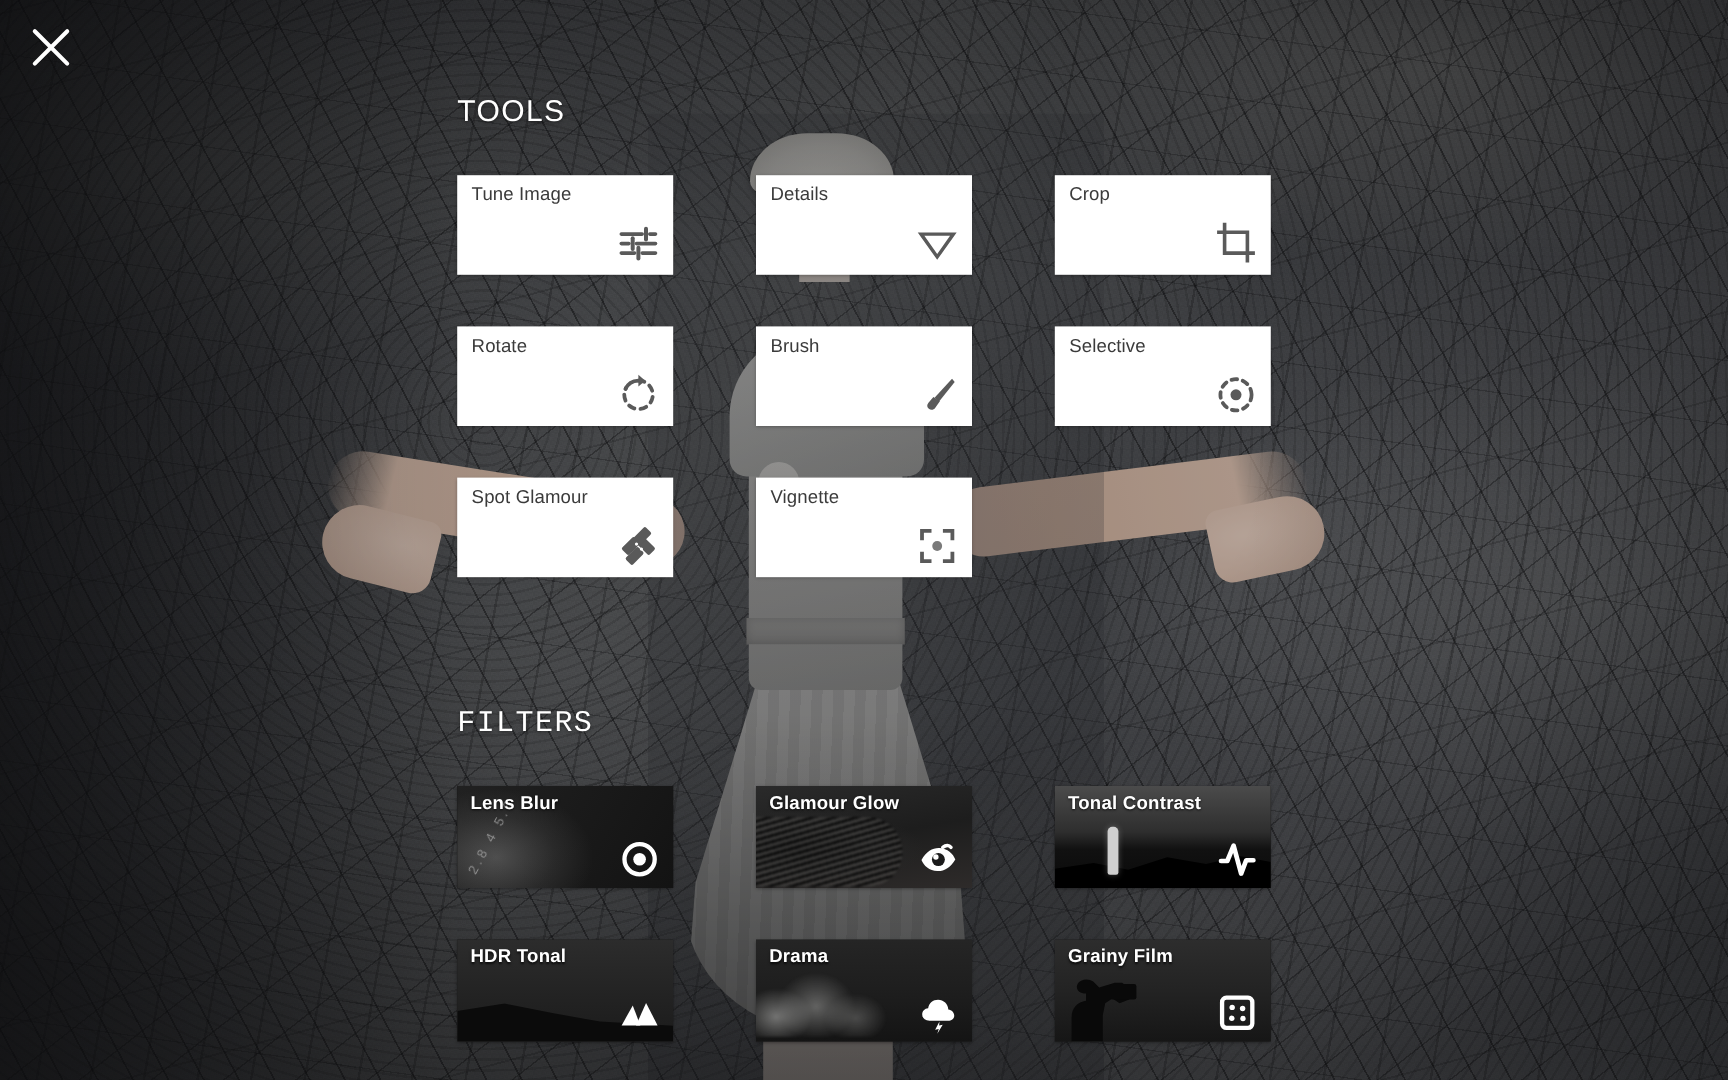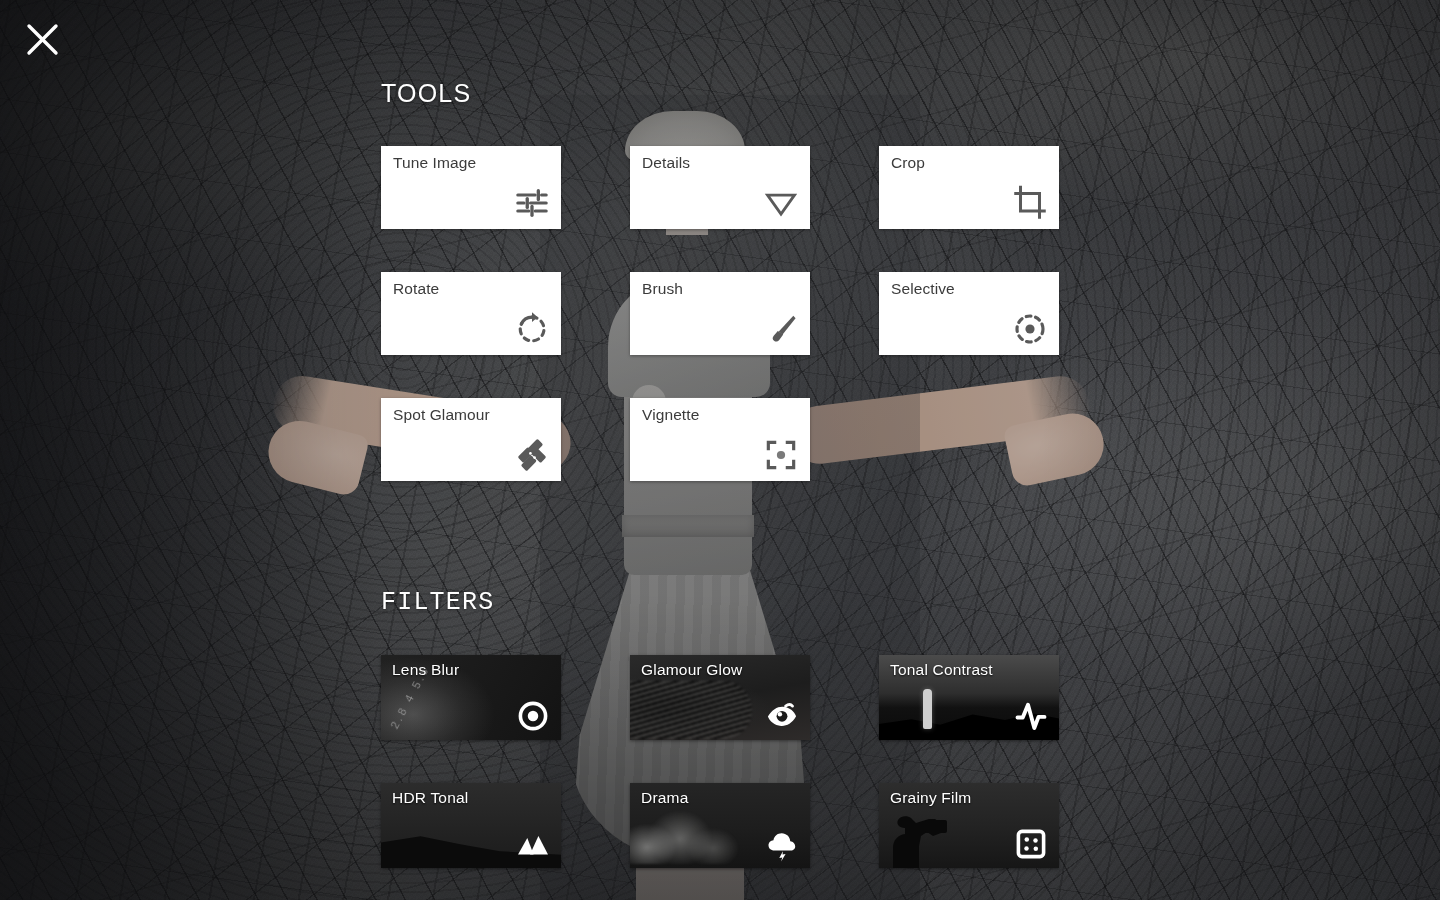--- a/index.html
+++ b/index.html
@@ -156,21 +156,21 @@
   .tool-card .ic { position:absolute; right:10px; bottom:7px; width:38px; height:38px; }
 
   
   .filter-card {
     position:relative; width:180px; height:85px; background:#1b1b1b;
     box-shadow:0 1px 3px rgba(0,0,0,.45); cursor:pointer; overflow:hidden;
   }
   .filter-card .thumb { position:absolute; inset:0; }
   .filter-card .label {
     position:absolute; left:11px; top:6px; font-size:15.5px; color:#fff;
-    font-weight:400; letter-spacing:.2px; text-shadow:0 1px 2px rgba(0,0,0,.8);
+    font-weight:700; letter-spacing:.2px; text-shadow:0 1px 2px rgba(0,0,0,.8);
     z-index:3;
   }
   .filter-card .ic { position:absolute; right:10px; bottom:6px; width:36px; height:36px; z-index:3; }
 
   
   .th-lensblur {
     background:
       linear-gradient(120deg, rgba(255,255,255,.05), rgba(0,0,0,.1)),
       radial-gradient(ellipse 60% 90% at 18% 70%, #4a4a4a 0%, #262626 45%, #151515 75%),
       #171717;

